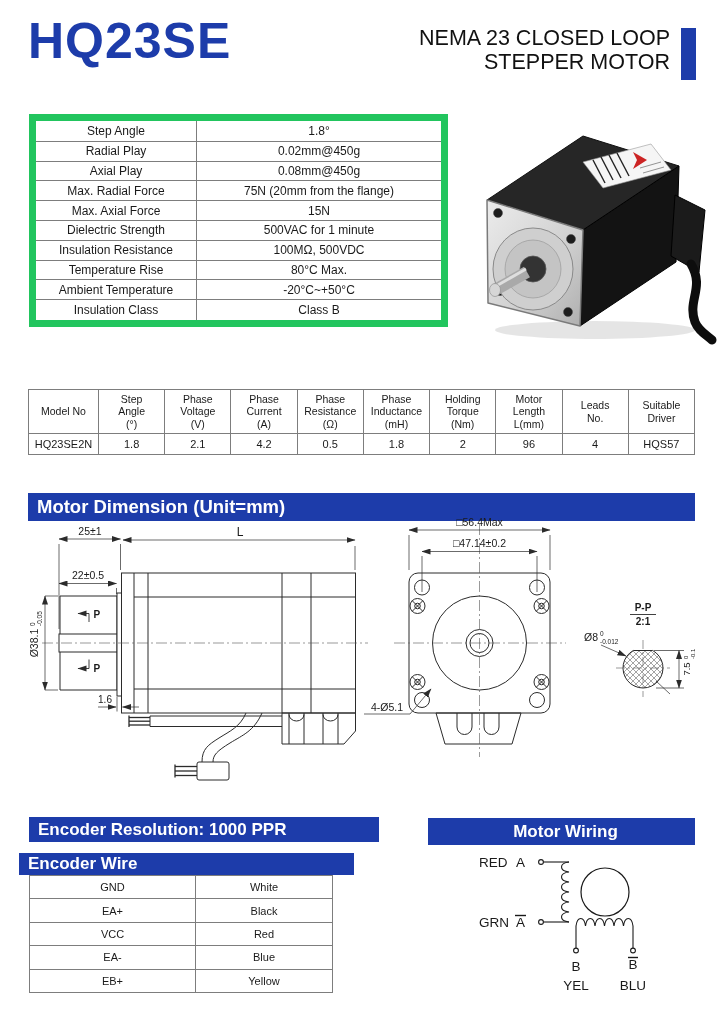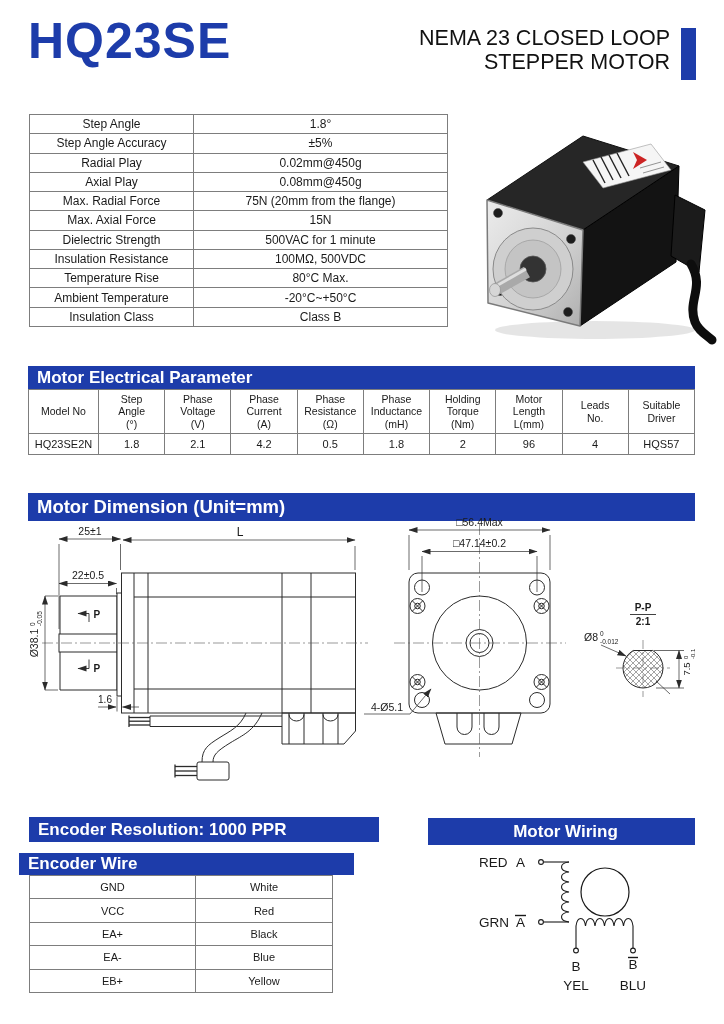--- a/index.html
+++ b/index.html
@@ -15,21 +15,21 @@
           padding-left:9px;box-sizing:border-box;}
   .b-elec{left:28px;top:366px;width:667px;height:23px;font-size:17px;}
   .b-dim{left:28px;top:493px;width:667px;height:28px;font-size:18.5px;}
   .b-encres{left:29px;top:817px;width:350px;height:25px;font-size:17px;}
   .b-encwire{left:19px;top:853px;width:335px;height:22px;font-size:17px;}
   .b-wiring{left:428px;top:818px;width:267px;height:27px;font-size:17px;justify-content:center;padding-left:8px;}
   
   table{border-collapse:collapse;table-layout:fixed;}
   td{border:1px solid #7d7d7d;text-align:center;vertical-align:middle;padding:0 2px;
      overflow:hidden;white-space:nowrap;}
-  .spec-table{left:29px;top:114px;width:419px;height:213px;font-size:12px;border:1px solid #22c55e;}
+  .spec-table{left:29px;top:114px;width:419px;height:213px;font-size:12px;border:7px solid #22c55e;}
   .elec-table{left:28px;top:389px;width:667px;height:63px;font-size:11px;border:1px solid #555;}
   .elec-table td.eh{white-space:pre-line;line-height:1.18;font-size:10.5px;height:43px;}
   .elec-table td.ed{height:20px;}
   .enc-table{left:29px;top:875px;width:304px;height:118px;font-size:11px;border:1px solid #555;}
   svg{display:block;}
   svg text{font-family:"Liberation Sans",sans-serif;fill:#1a1a1a;}
 </style>
 </head>
 <body>
 
@@ -44,24 +44,20 @@
 
   <table class="abs spec-table">
     <colgroup>
         <col style="width:164px">
         <col>
       </colgroup>
     <tbody>
       <tr>
           <td>Step Angle</td>
           <td>1.8°</td>
-        </tr>
-      <tr>
-          <td>Step Angle Accuracy</td>
-          <td>±5%</td>
         </tr>
       <tr>
           <td>Radial Play</td>
           <td>0.02mm@450g</td>
         </tr>
       <tr>
           <td>Axial Play</td>
           <td>0.08mm@450g</td>
         </tr>
       <tr>
@@ -126,21 +122,20 @@
       <circle cx="35" cy="191" r="4.5" fill="#1c1c1c" stroke="#444" stroke-width="0.5"></circle>
       <ellipse cx="68" cy="169" rx="40" ry="41" fill="#cfcfcf" stroke="#8a8a8a" stroke-width="1"></ellipse>
       <ellipse cx="68" cy="169" rx="28" ry="29" fill="#c4c4c4" stroke="#9a9a9a" stroke-width="0.7"></ellipse>
       <circle cx="68" cy="169" r="13" fill="#333" stroke="#555" stroke-width="0.8"></circle>
       <line x1="62" y1="172" x2="30" y2="190" stroke="#a9a9a9" stroke-width="12"></line>
       <line x1="61" y1="169" x2="33" y2="185" stroke="#dedede" stroke-width="3"></line>
       <ellipse cx="30" cy="190" rx="5.5" ry="6.5" fill="#d6d6d6" stroke="#888" stroke-width="0.6"></ellipse>
     </g>
   </svg>
 
-  <div class="abs banner b-elec">Motor Electrical Parameter</div>
   <table class="abs elec-table">
     <colgroup>
         <col style="width:70px">
       </colgroup>
     <tbody>
       <tr>
         <td class="eh">Model No</td>
         <td class="eh">Step
 Angle
 (°)</td>
@@ -336,26 +331,26 @@
     <colgroup>
         <col style="width:166px">
         <col>
       </colgroup>
     <tbody>
       <tr>
           <td>GND</td>
           <td>White</td>
         </tr>
       <tr>
+          <td>EA+</td>
+          <td>Black</td>
+        </tr>
+      <tr>
           <td>VCC</td>
           <td>Red</td>
-        </tr>
-      <tr>
-          <td>EA+</td>
-          <td>Black</td>
         </tr>
       <tr>
           <td>EA-</td>
           <td>Blue</td>
         </tr>
       <tr>
           <td>EB+</td>
           <td>Yellow</td>
         </tr>
     </tbody>

